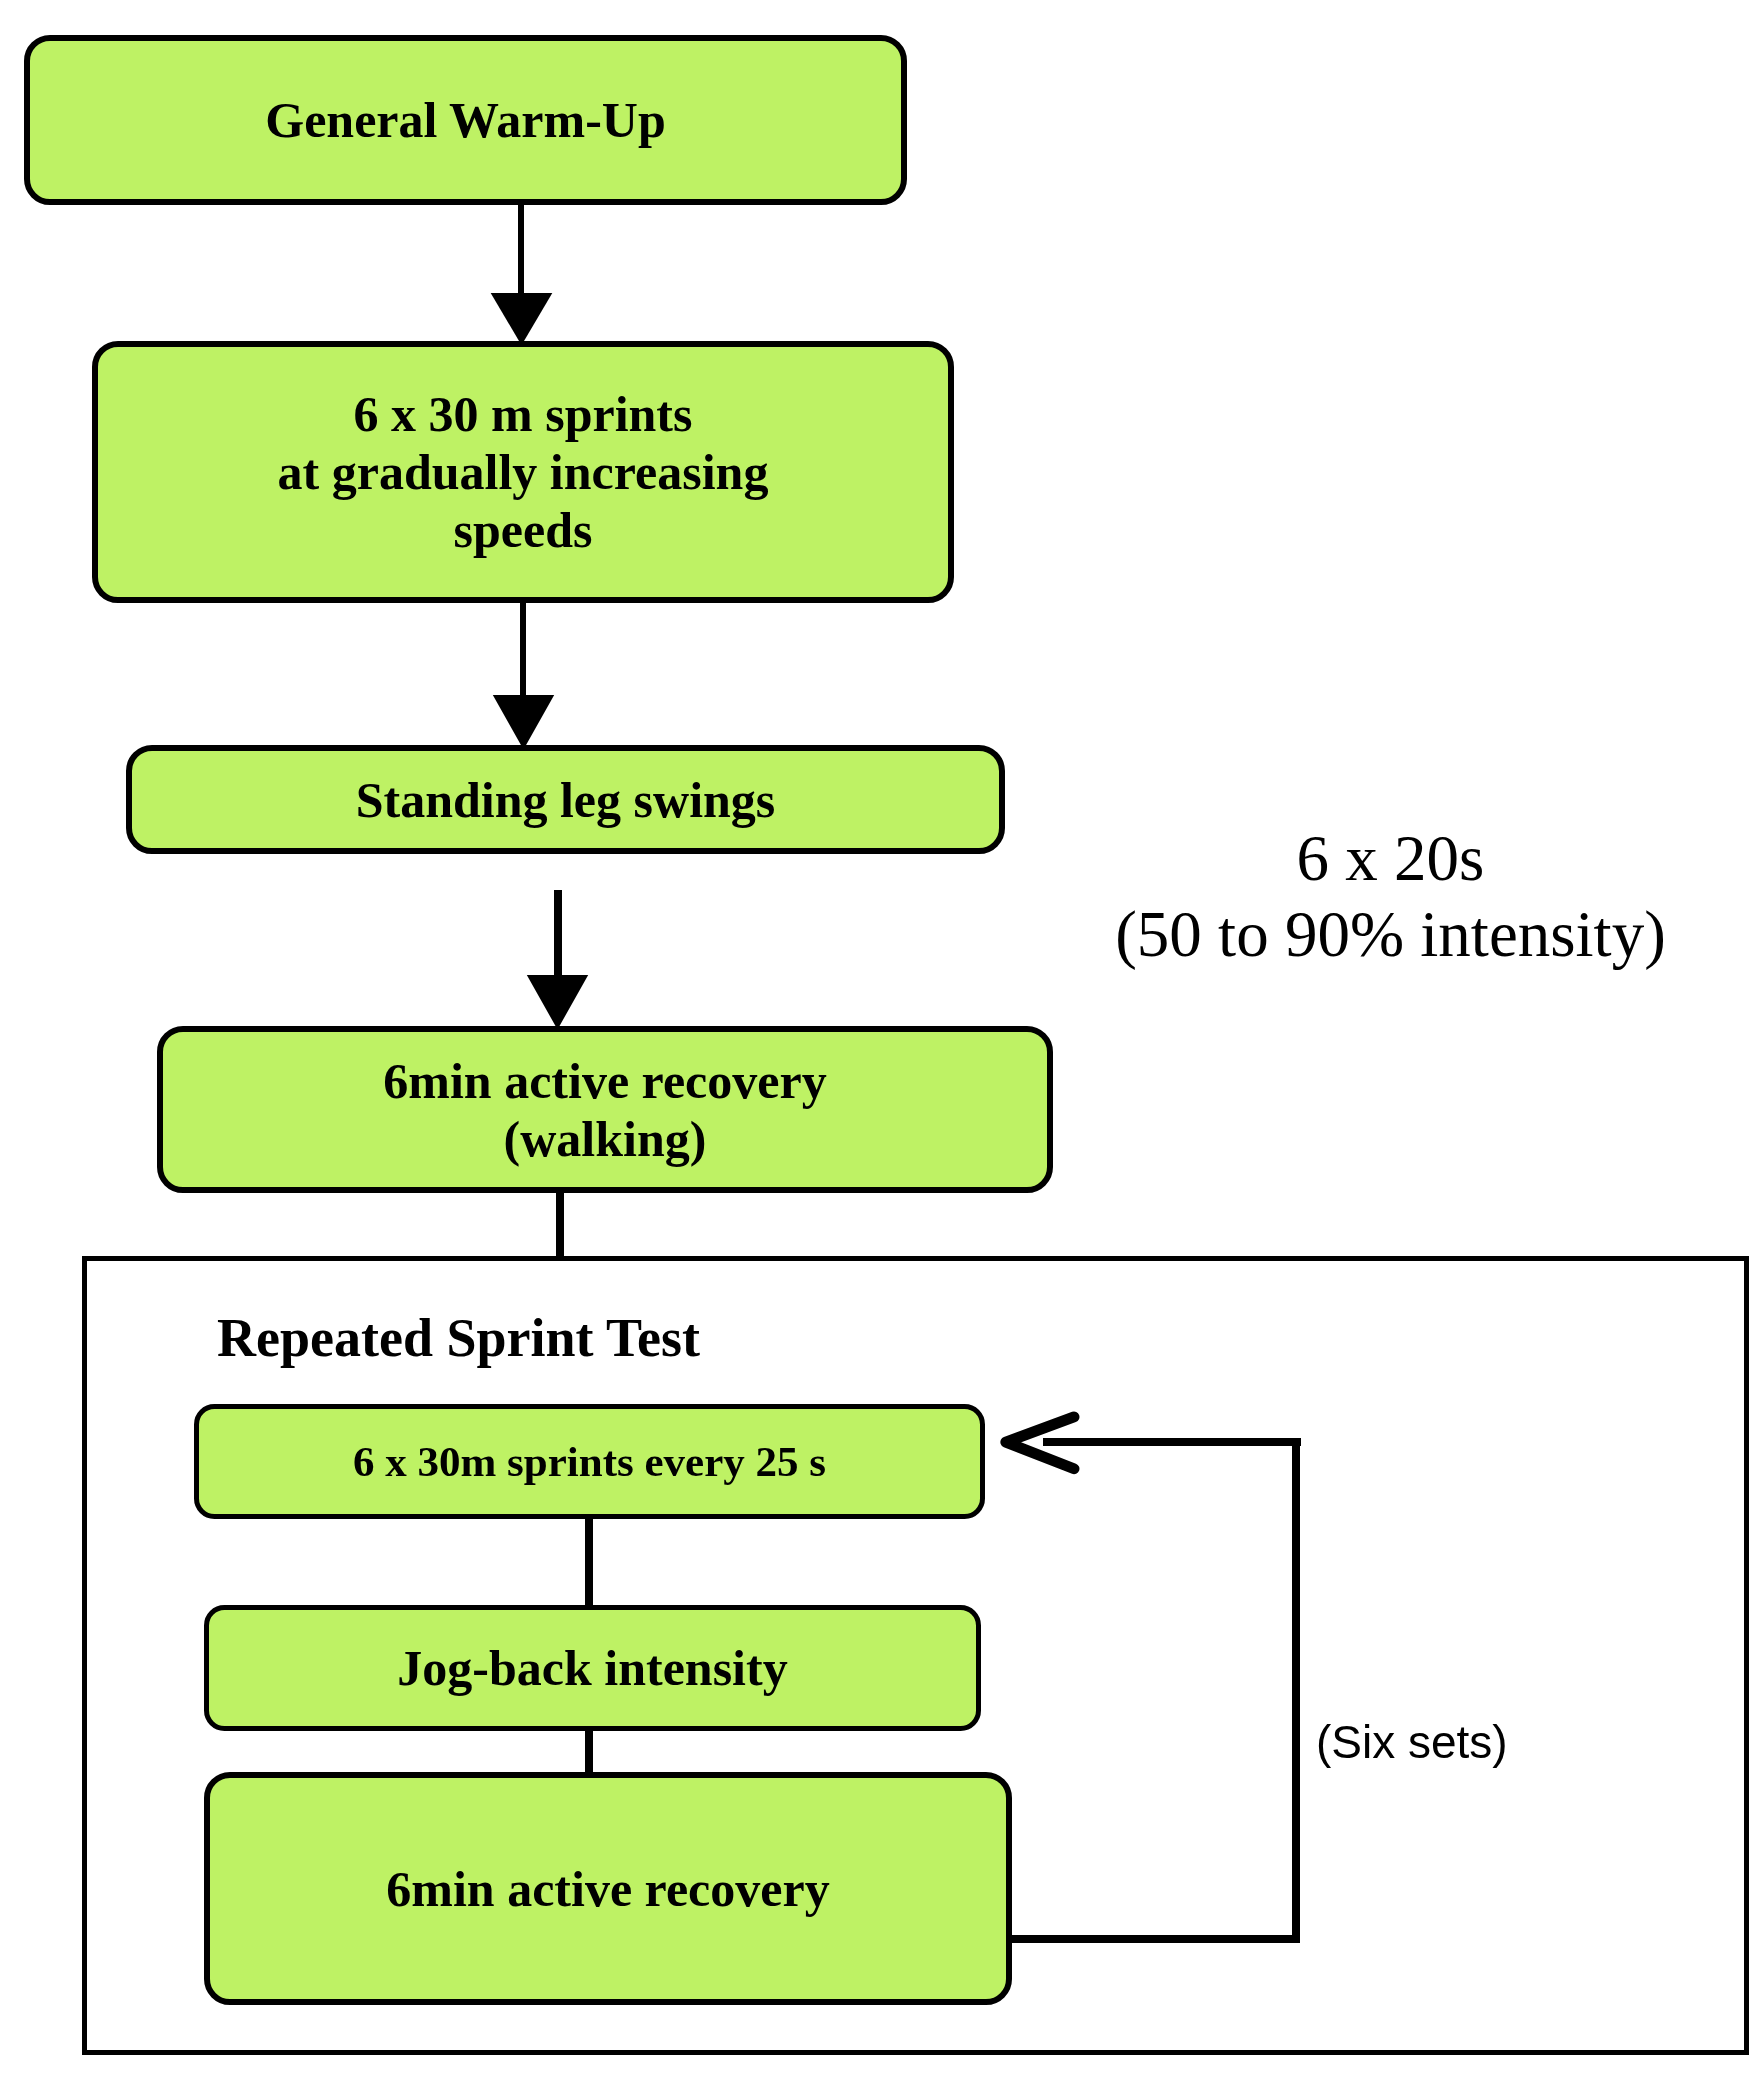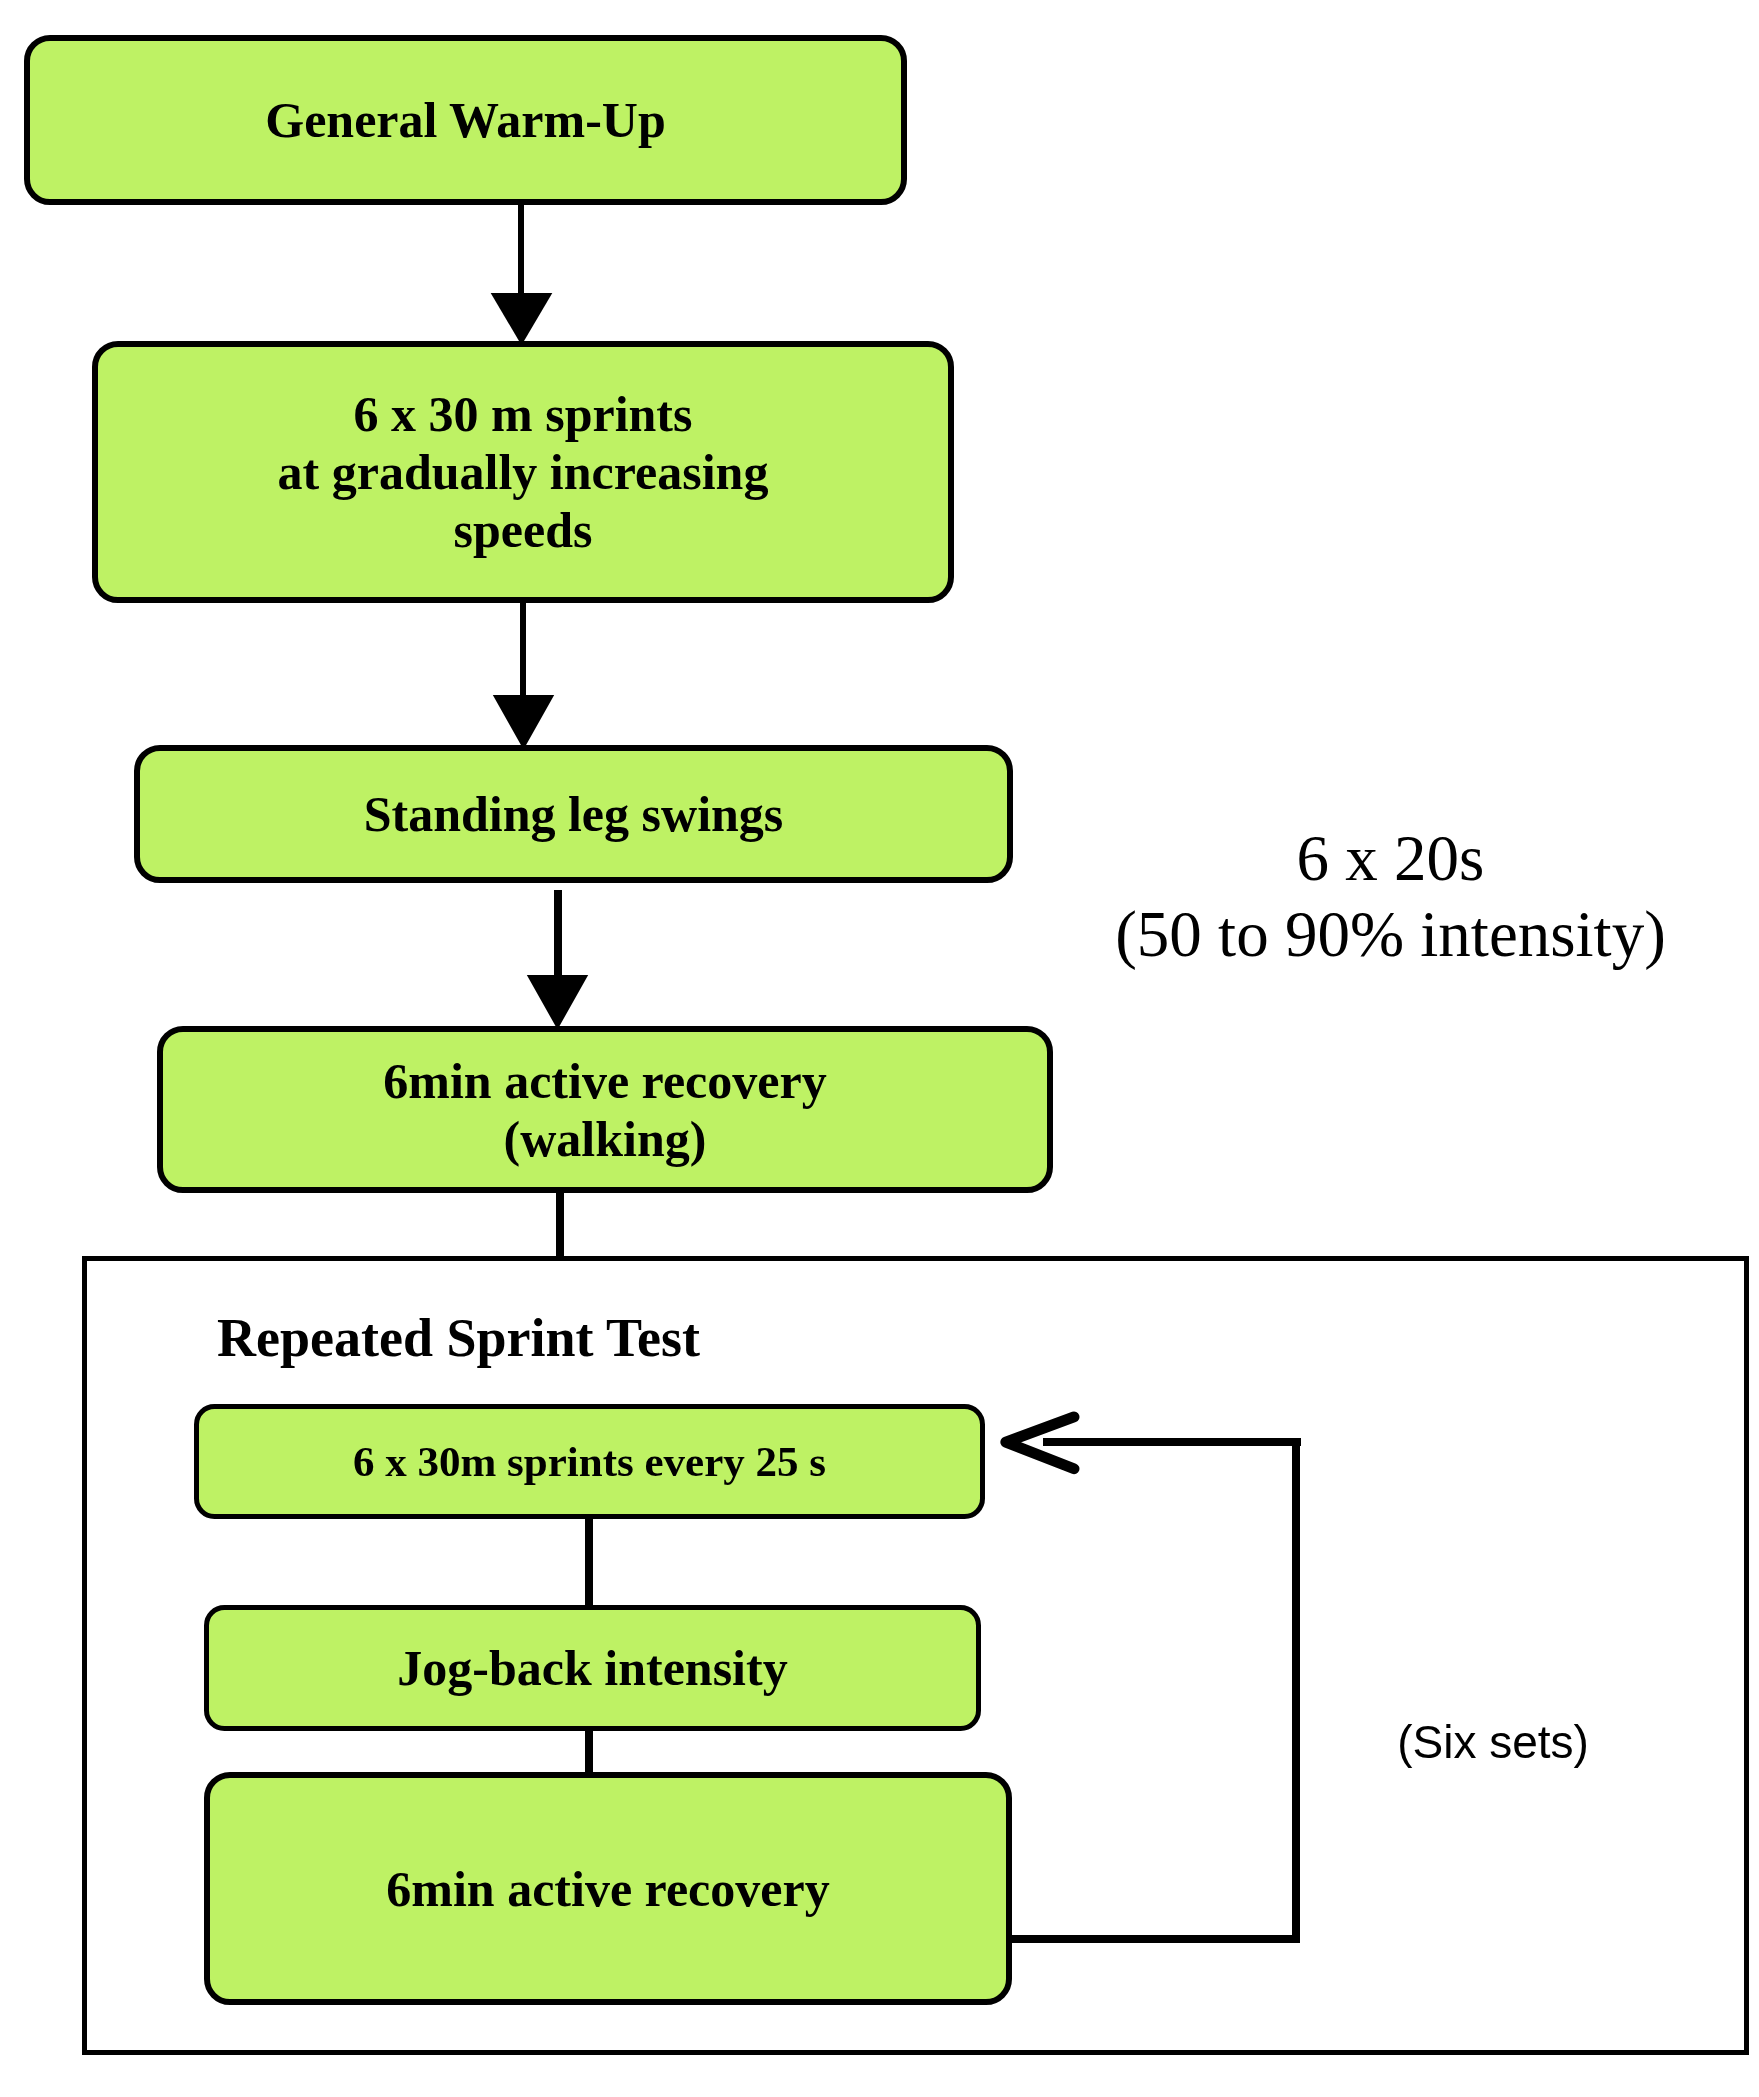--- a/index.html
+++ b/index.html
@@ -103,21 +103,21 @@
     <span>6 x 30 m sprints
 at gradually increasing
 speeds</span>
   </div>
 
   <div class="vline" style="left:520px; top:603px; width:6.1px; height:116px;"></div>
   <svg class="arrow-svg" style="left:479px; top:695px; width:89px; height:58px;" viewBox="0 0 130 85">
     <path d="M 20 0 L 65 80 L 110 0 Z" fill="#000000"></path>
   </svg>
 
-  <div class="node" style="left:126px; top:745px; width:879px; height:138px;margin-left:8px;">
+  <div class="node" style="left:126px; top:745px; width:879px; height:109px;">
     <span>Standing leg swings</span>
   </div>
 
   <div class="annot" style="left:1043px; top:746px; width:695px;">
     <span>6 x 20s
 (50 to 90% intensity)</span>
   </div>
 
   <div class="vline" style="left:554px; top:890px; width:7.5px; height:109px;"></div>
   <svg class="arrow-svg" style="left:513px; top:975px; width:89px; height:58px;" viewBox="0 0 130 85">
@@ -153,18 +153,18 @@
     <span>6min active recovery</span>
   </div>
 
   <div class="hline" style="left:1007px; top:1935px; width:293px; height:8.2px;"></div>
   <div class="vline" style="left:1292px; top:1438px; width:8.2px; height:504px;"></div>
   <div class="hline" style="left:1043px; top:1438px; width:258px; height:7.5px;"></div>
   <svg class="arrow-svg" style="left:992px; top:1406px; width:89px; height:75px;" viewBox="0 0 130 110">
     <path d="M 120 16 L 20 53 L 120 92" fill="none" stroke="#000000" stroke-width="16" stroke-linecap="round" stroke-linejoin="round"></path>
   </svg>
 
-  <div class="annot sans" style="left:1316px; top:1663px; width:354px; text-align:center;">
+  <div class="annot sans" style="left:1316px; top:1663px; width:354px; text-align:left;">
     <span>(Six sets)</span>
   </div>
 
 </div>
 
 
 </body></html>

